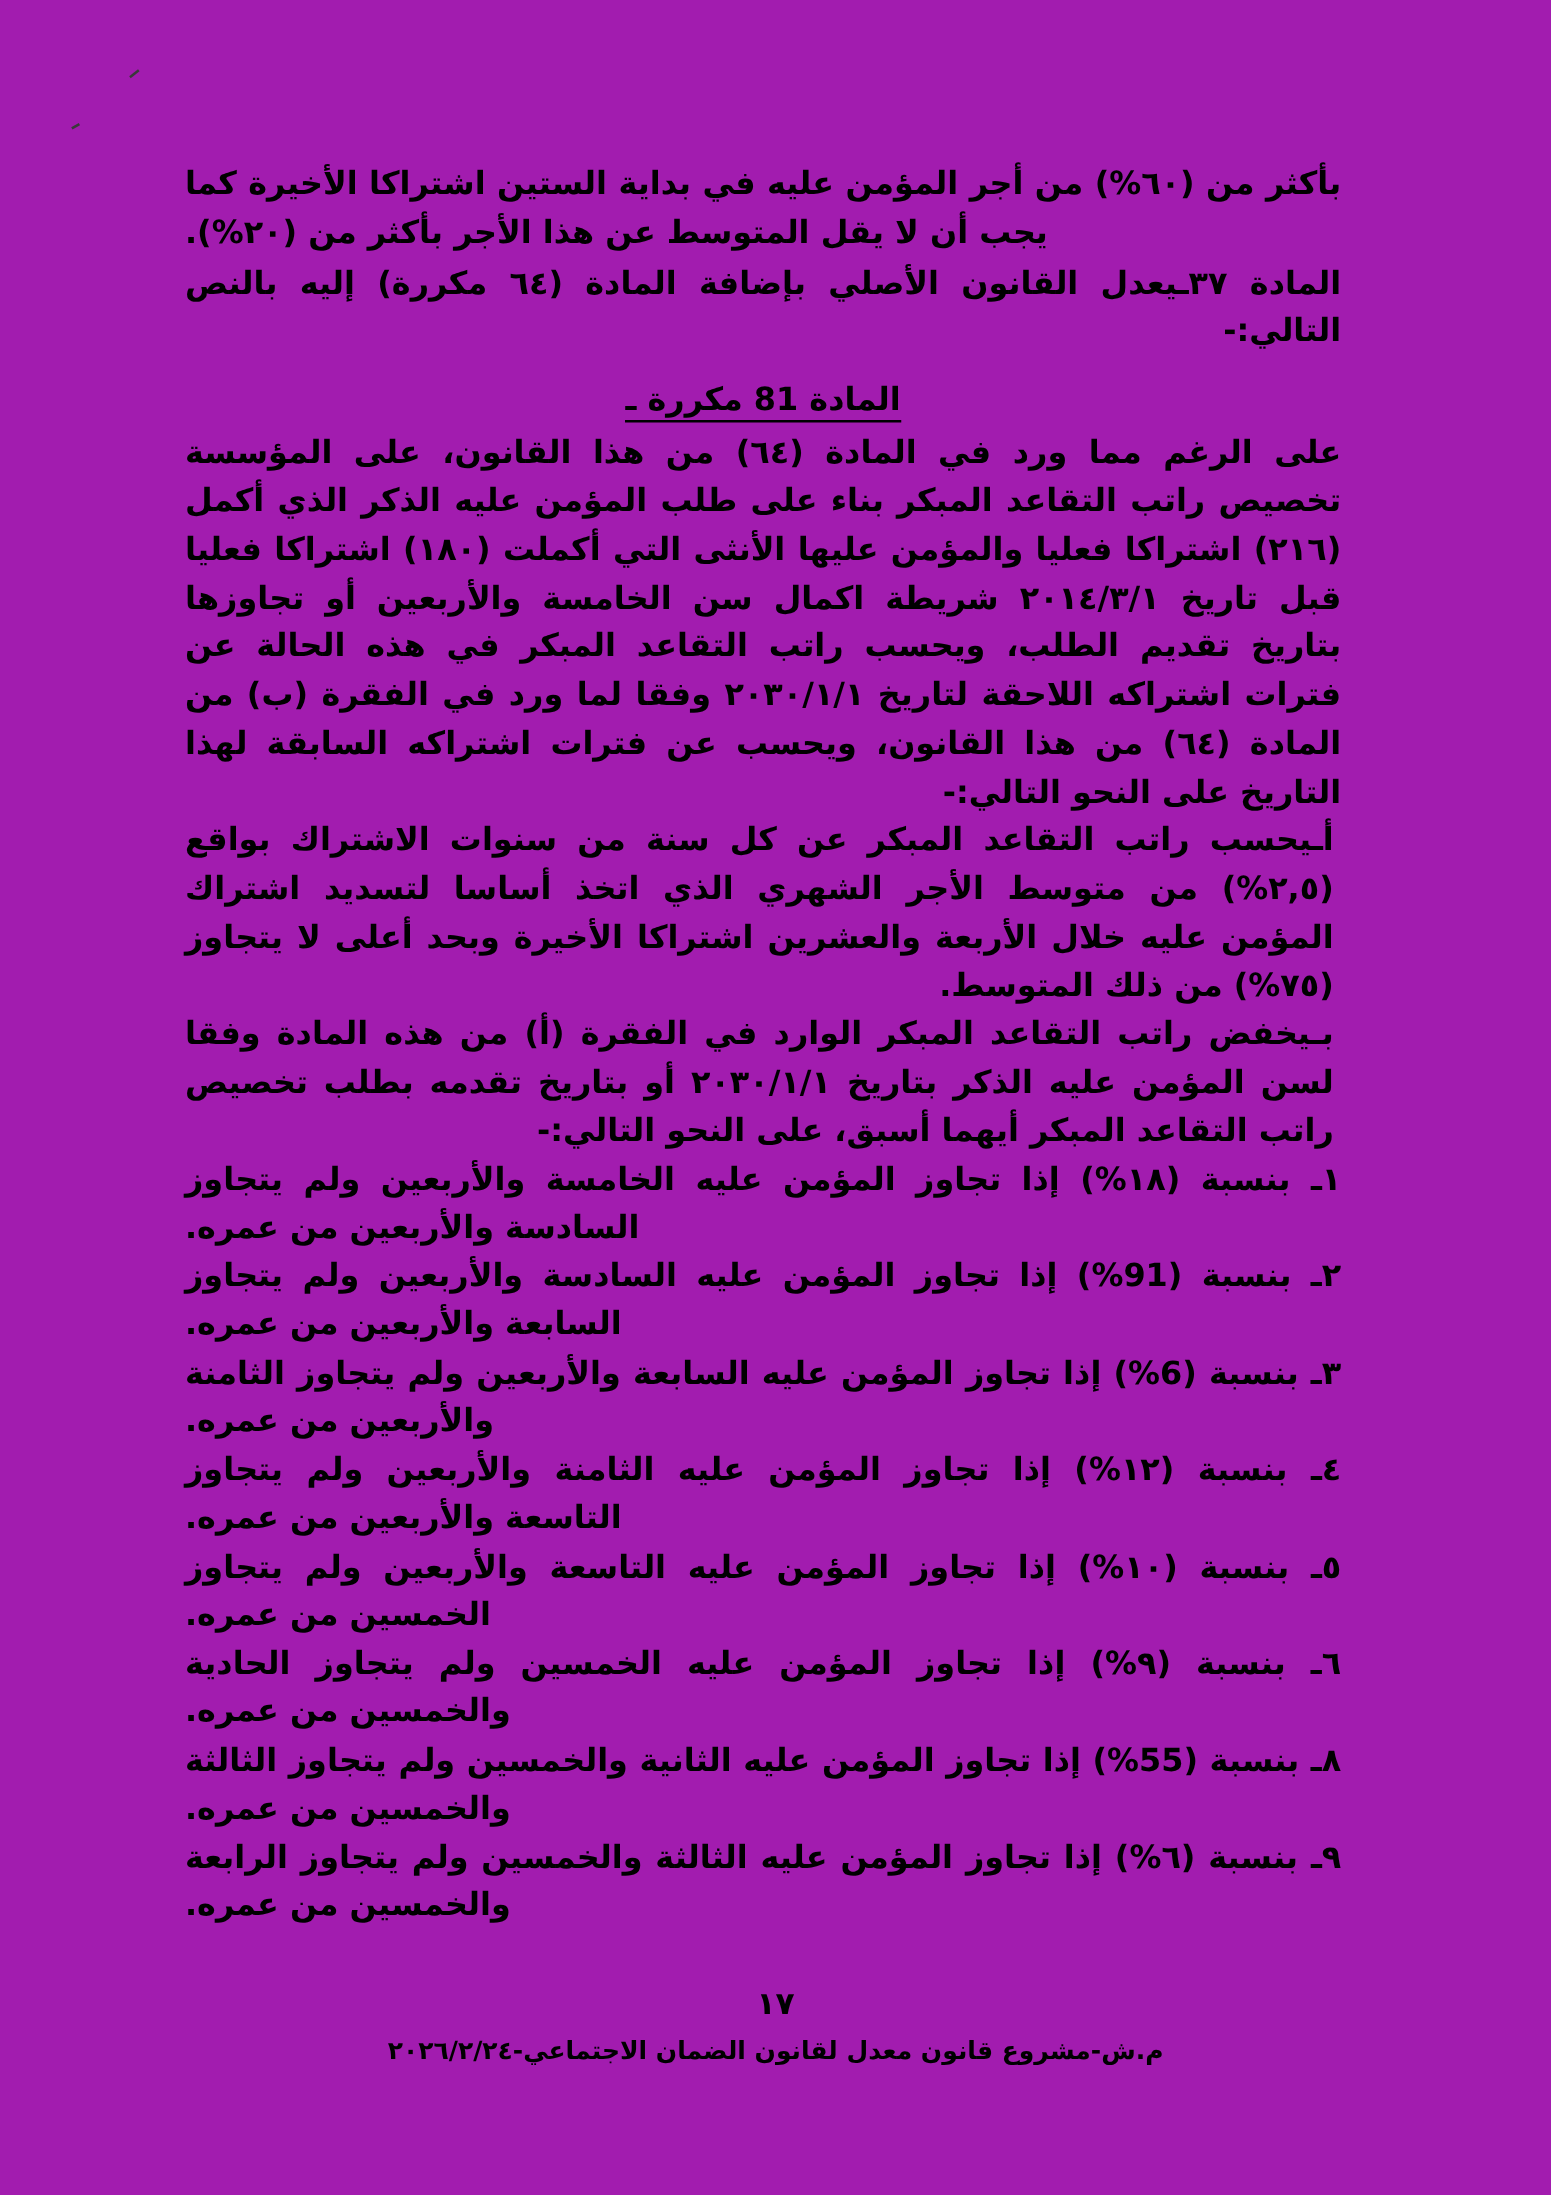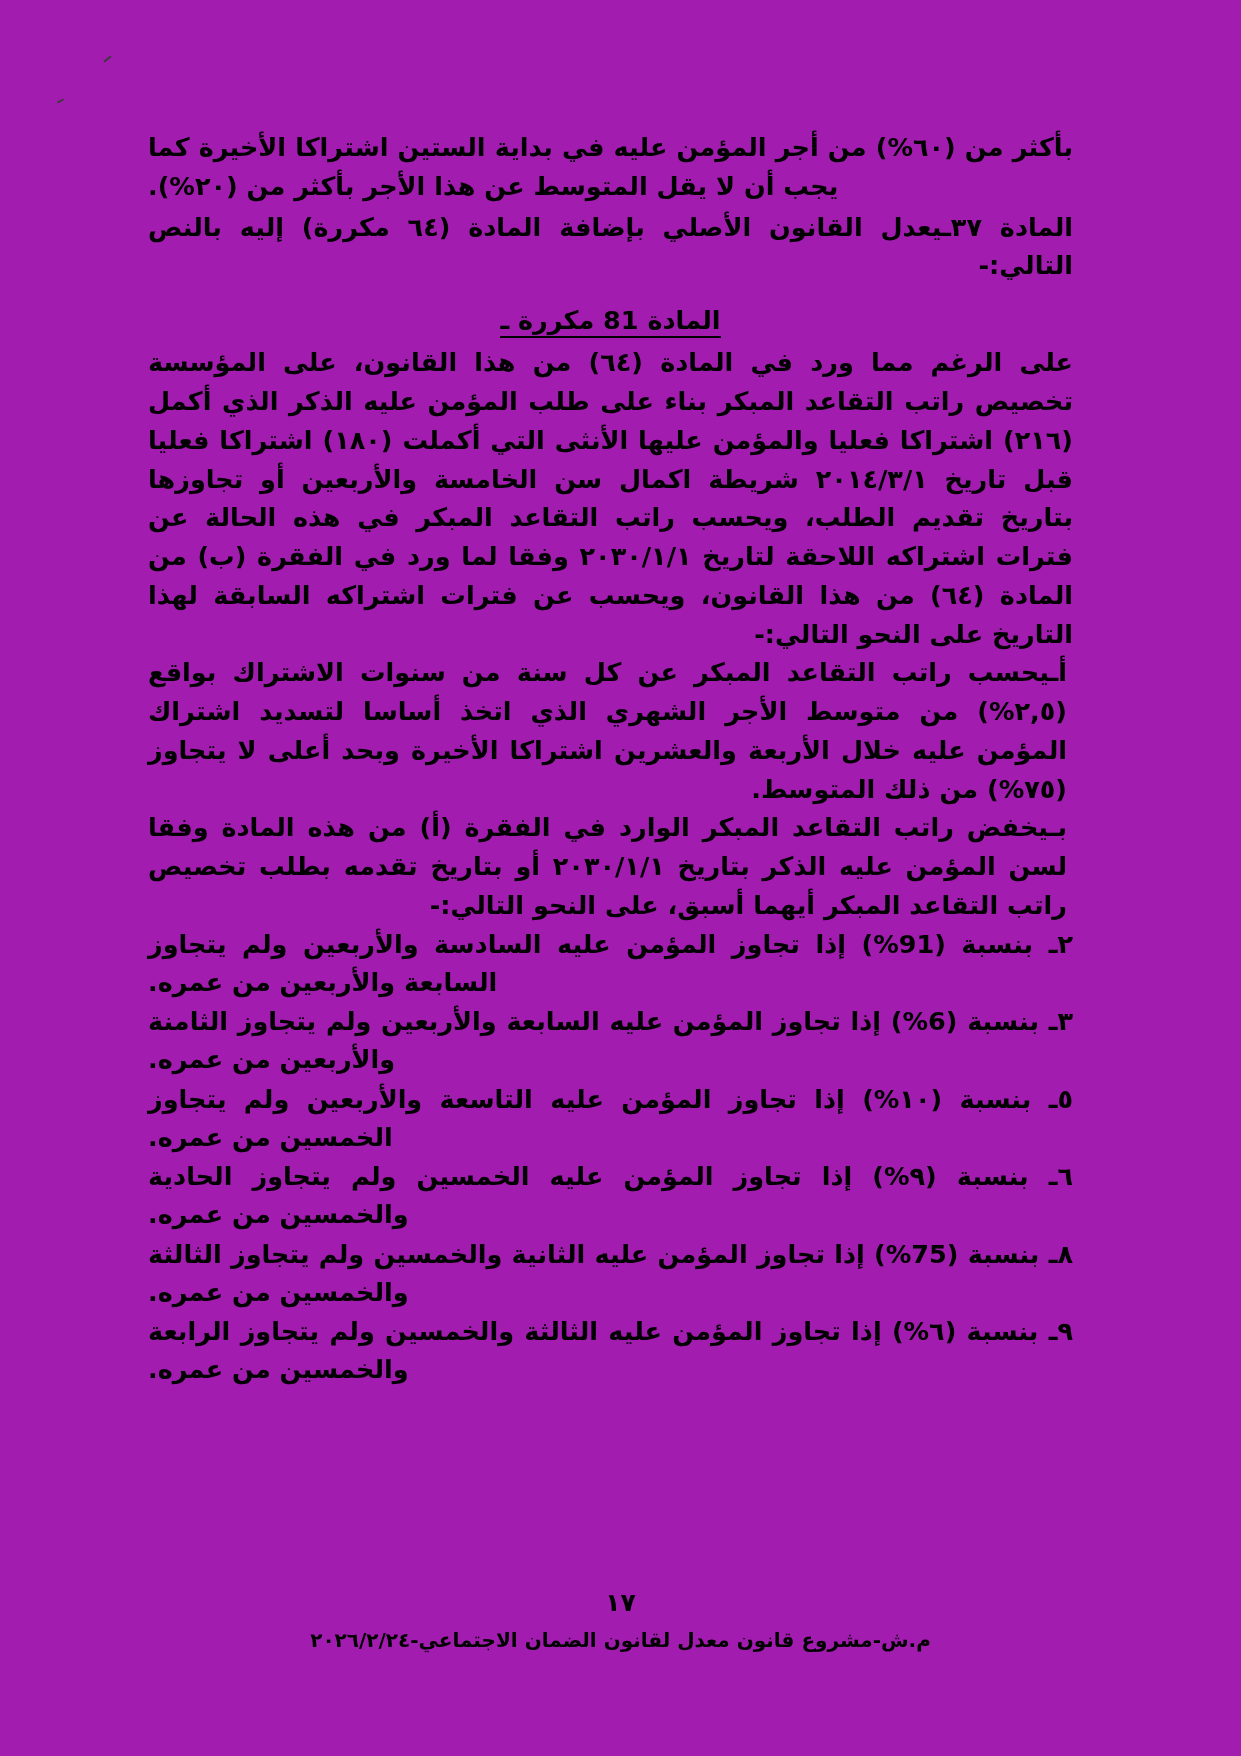--- a/index.html
+++ b/index.html
@@ -140,25 +140,27 @@
       <span class="underlined">المادة 81 مكررة ـ</span>
     </div>
 
     <p class="para tail-right">على الرغم مما ورد في المادة (٦٤) من هذا القانون، على المؤسسة تخصيص راتب التقاعد المبكر بناء على طلب المؤمن عليه الذكر الذي أكمل (٢١٦) اشتراكا فعليا والمؤمن عليها الأنثى التي أكملت (١٨٠) اشتراكا فعليا قبل تاريخ ٢٠١٤/٣/١ شريطة اكمال سن الخامسة والأربعين أو تجاوزها بتاريخ تقديم الطلب، ويحسب راتب التقاعد المبكر في هذه الحالة عن فترات اشتراكه اللاحقة لتاريخ ٢٠٣٠/١/١ وفقا لما ورد في الفقرة (ب) من المادة (٦٤) من هذا القانون، ويحسب عن فترات اشتراكه السابقة لهذا التاريخ على النحو التالي:-</p>
 
     <p class="para tail-right para-indent">أـيحسب راتب التقاعد المبكر عن كل سنة من سنوات الاشتراك بواقع (٢,٥%) من متوسط الأجر الشهري الذي اتخذ أساسا لتسديد اشتراك المؤمن عليه خلال الأربعة والعشرين اشتراكا الأخيرة وبحد أعلى لا يتجاوز (٧٥%) من ذلك المتوسط.</p>
 
     <p class="para tail-right para-indent">بـيخفض راتب التقاعد المبكر الوارد في الفقرة (أ) من هذه المادة وفقا لسن المؤمن عليه الذكر بتاريخ ٢٠٣٠/١/١ أو بتاريخ تقدمه بطلب تخصيص راتب التقاعد المبكر أيهما أسبق، على النحو التالي:-</p>
 
     <ul class="list">
+      <li>١ـ بنسبة (١٨%) إذا تجاوز المؤمن عليه الخامسة والأربعين ولم يتجاوز السادسة والأربعين من عمره.</li>
       <li>٢ـ بنسبة (91%) إذا تجاوز المؤمن عليه السادسة والأربعين ولم يتجاوز السابعة والأربعين من عمره.</li>
       <li>٣ـ بنسبة (6%) إذا تجاوز المؤمن عليه السابعة والأربعين ولم يتجاوز الثامنة والأربعين من عمره.</li>
+      <li>٤ـ بنسبة (١٢%) إذا تجاوز المؤمن عليه الثامنة والأربعين ولم يتجاوز التاسعة والأربعين من عمره.</li>
       <li>٥ـ بنسبة (١٠%) إذا تجاوز المؤمن عليه التاسعة والأربعين ولم يتجاوز الخمسين من عمره.</li>
       <li>٦ـ بنسبة (٩%) إذا تجاوز المؤمن عليه الخمسين ولم يتجاوز الحادية والخمسين من عمره.</li>
-      <li>٨ـ بنسبة (75%) إذا تجاوز المؤمن عليه الثانية والخمسين ولم يتجاوز الثالثة والخمسين من عمره.</li>
+      <li>٨ـ بنسبة (55%) إذا تجاوز المؤمن عليه الثانية والخمسين ولم يتجاوز الثالثة والخمسين من عمره.</li>
       <li>٩ـ بنسبة (٦%) إذا تجاوز المؤمن عليه الثالثة والخمسين ولم يتجاوز الرابعة والخمسين من عمره.</li>
     </ul>
 
   </div>
 
   <div class="footer">
     <div class="page-number">١٧</div>
     <div class="footer-note">م.ش-مشروع قانون معدل لقانون الضمان الاجتماعي-٢٠٢٦/٢/٢٤</div>
   </div>
 

